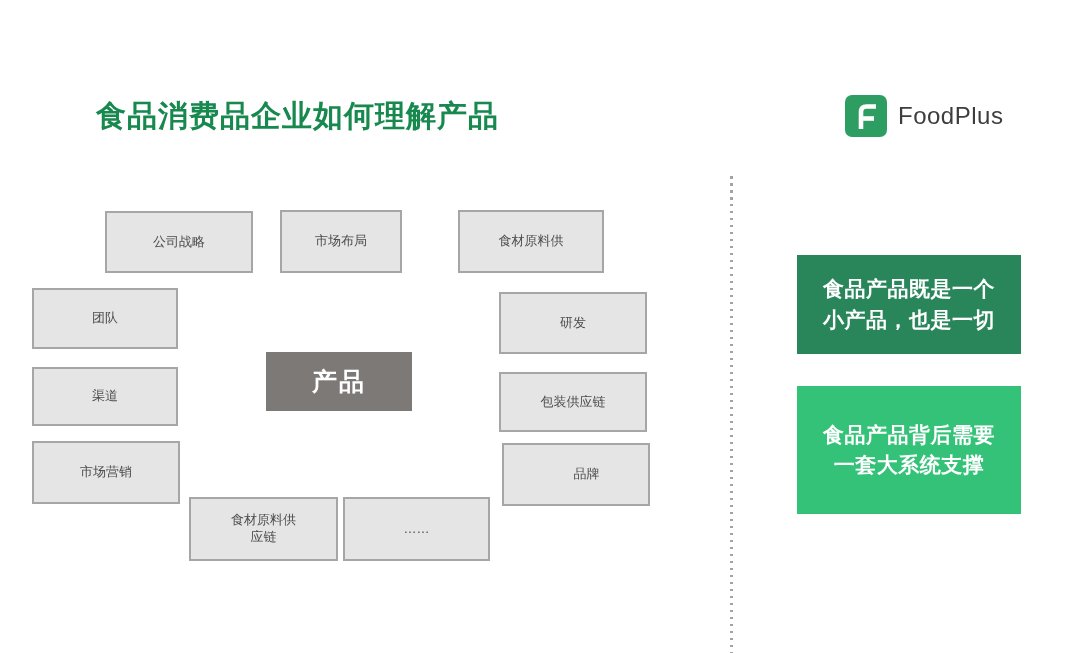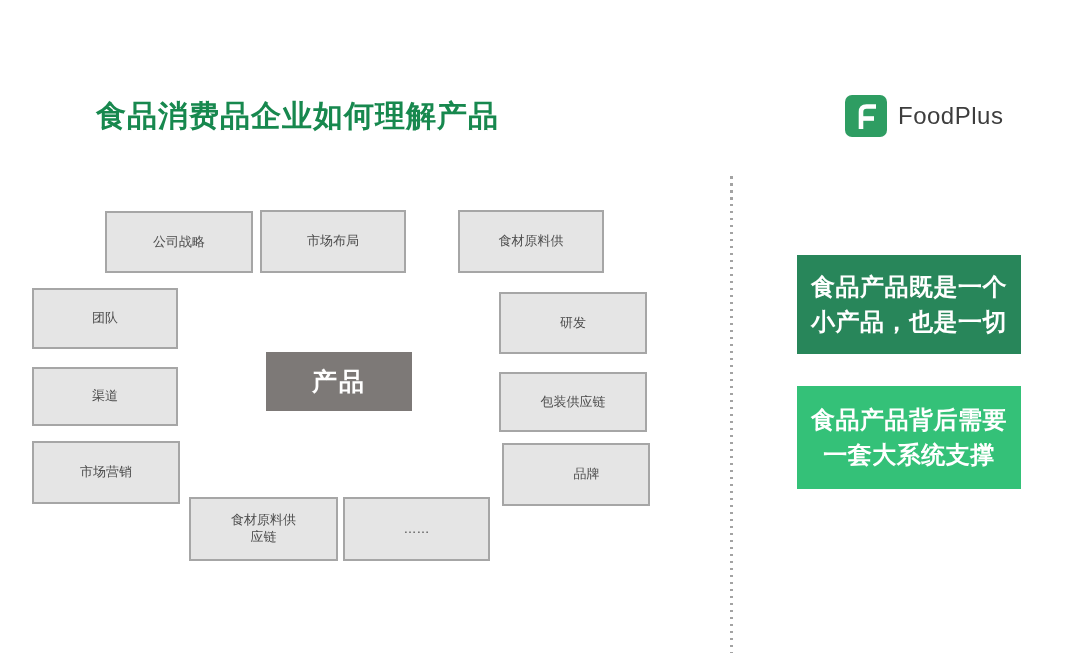--- a/index.html
+++ b/index.html
@@ -24,44 +24,44 @@
     background-image:repeating-linear-gradient(to bottom,#a3a3a3 0 2.5px,transparent 2.5px 7px);
   }
   
   .node{
     position:absolute;box-sizing:border-box;
     border:2px solid var(--node-border,#a6a6a6);border-radius:0;background:#e5e5e5;
     display:flex;align-items:center;justify-content:center;text-align:center;
     font-size:13px;color:#4d4d4d;line-height:1.3;white-space:pre-line;
   }
   .n-company-strategy{left:105px;top:167px;width:148px;height:62px;}
-  .n-market-layout   {left:260px;top:166px;width:146px;height:63px;}
+  .n-market-layout   {left:280px;top:166px;width:122px;height:63px;}
   .n-marketing       {left:458px;top:166px;width:146px;height:63px;}
   .n-team            {left:32px; top:244px;width:146px;height:61px;}
   .n-rnd             {left:499px;top:248px;width:148px;height:62px;}
   .n-channel         {left:32px; top:323px;width:146px;height:59px;}
   .n-packaging       {left:499px;top:328px;width:148px;height:60px;}
   .n-production      {left:32px; top:397px;width:148px;height:63px;}
   .n-brand           {left:502px;top:399px;width:148px;height:63px;padding-left:21px;}
   .n-ingredients     {left:189px;top:453px;width:149px;height:64px;}
   .n-ellipsis        {left:343px;top:453px;width:147px;height:64px;}
   .n-center{
     left:266px;top:308px;width:146px;height:59px;
     background:var(--center-gray,#7d7977);border:none;border-radius:0;
     color:#fff;font-weight:700;font-size:25px;letter-spacing:2px;
   }
   
   .callout{
     position:absolute;left:797px;width:224px;box-sizing:border-box;
     display:flex;align-items:center;justify-content:center;text-align:center;
-    color:#fff;font-weight:700;font-size:24px;line-height:1.45;
+    color:#fff;font-weight:700;font-size:21px;line-height:1.45;
     white-space:pre-line;letter-spacing:.5px;
   }
   .callout-1{top:211px;height:99px;background:var(--callout-dark-green,#28865a);}
-  .callout-2{top:342px;height:103px;background:var(--callout-light-green,#34c178);}
+  .callout-2{top:342px;height:128px;background:var(--callout-light-green,#34c178);}
 </style>
 </head>
 <body>
 
 <div class="canvas">
 
   <div class="title">食品消费品企业如何理解产品</div>
 
   <div class="logo">
     <span>

